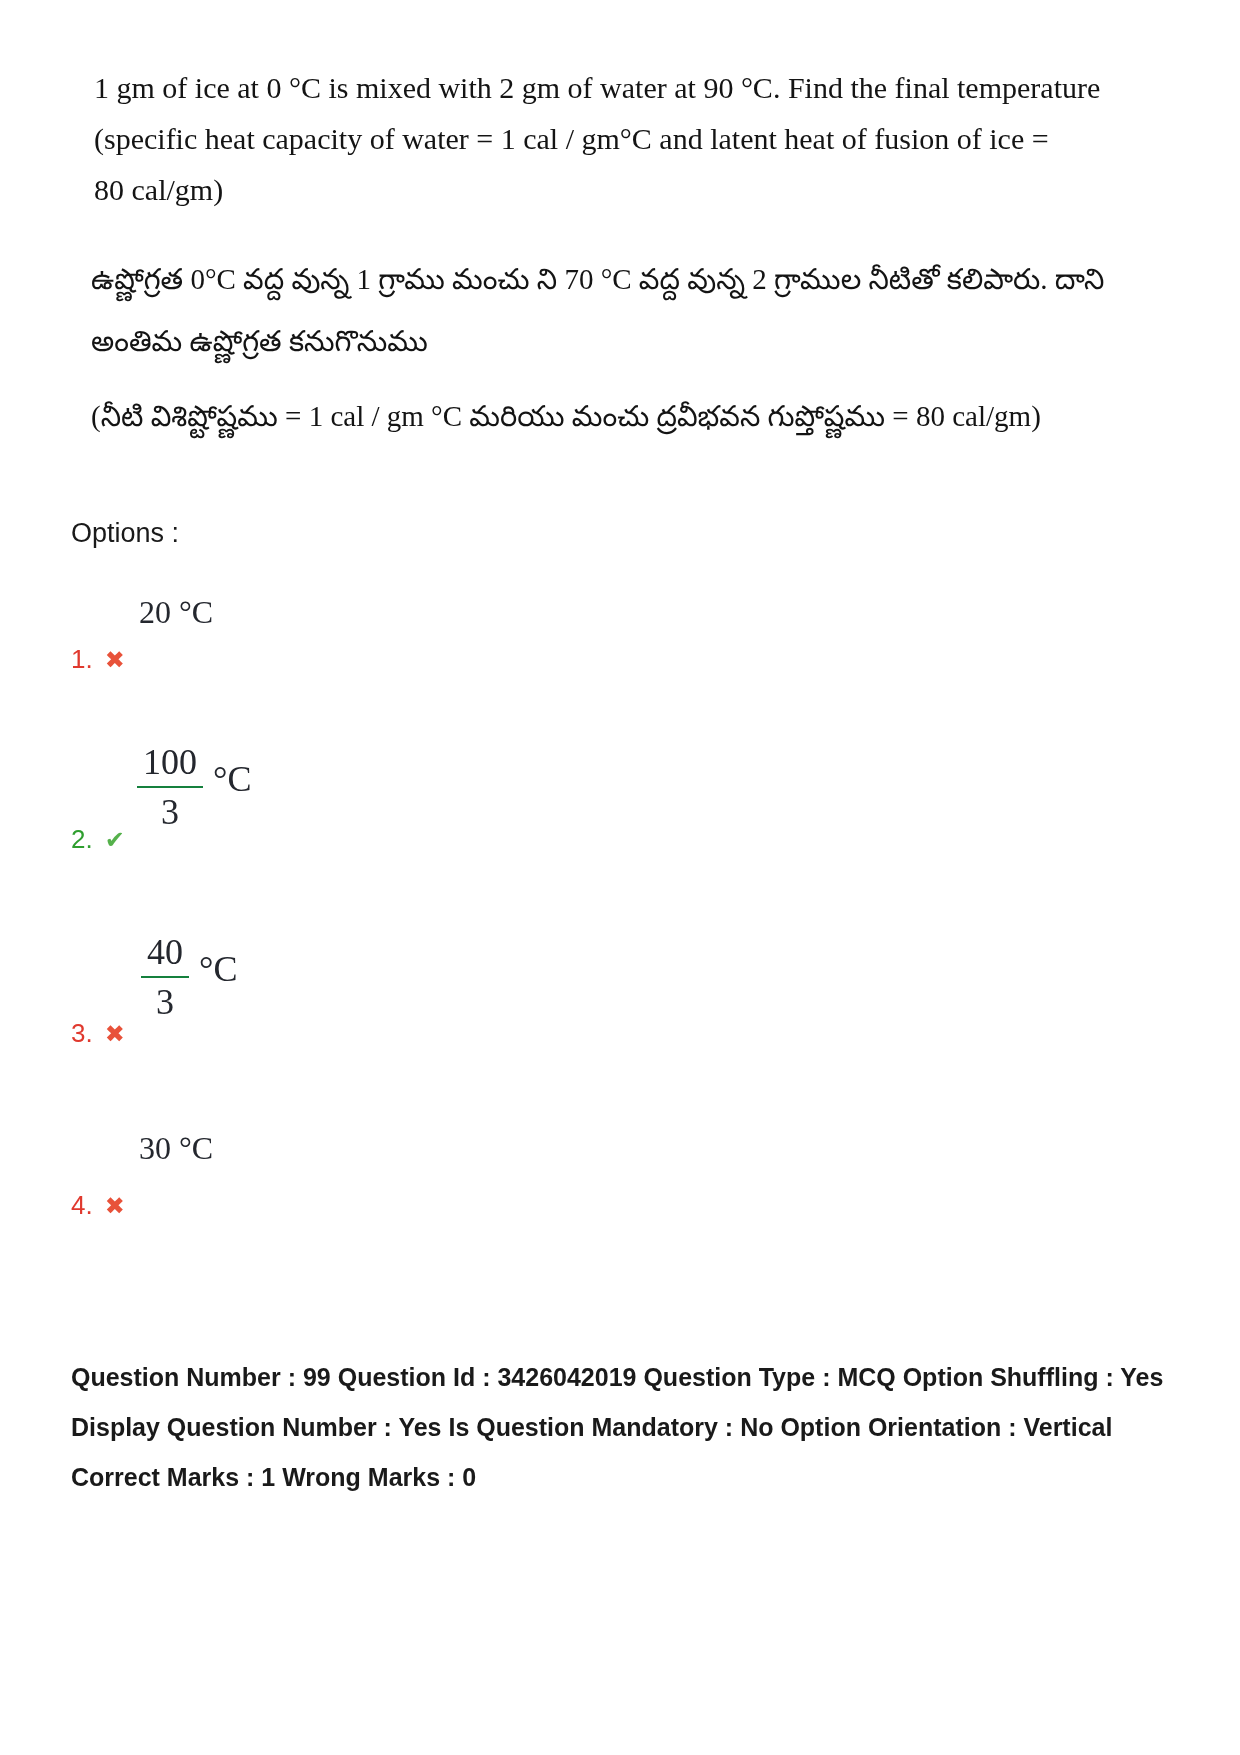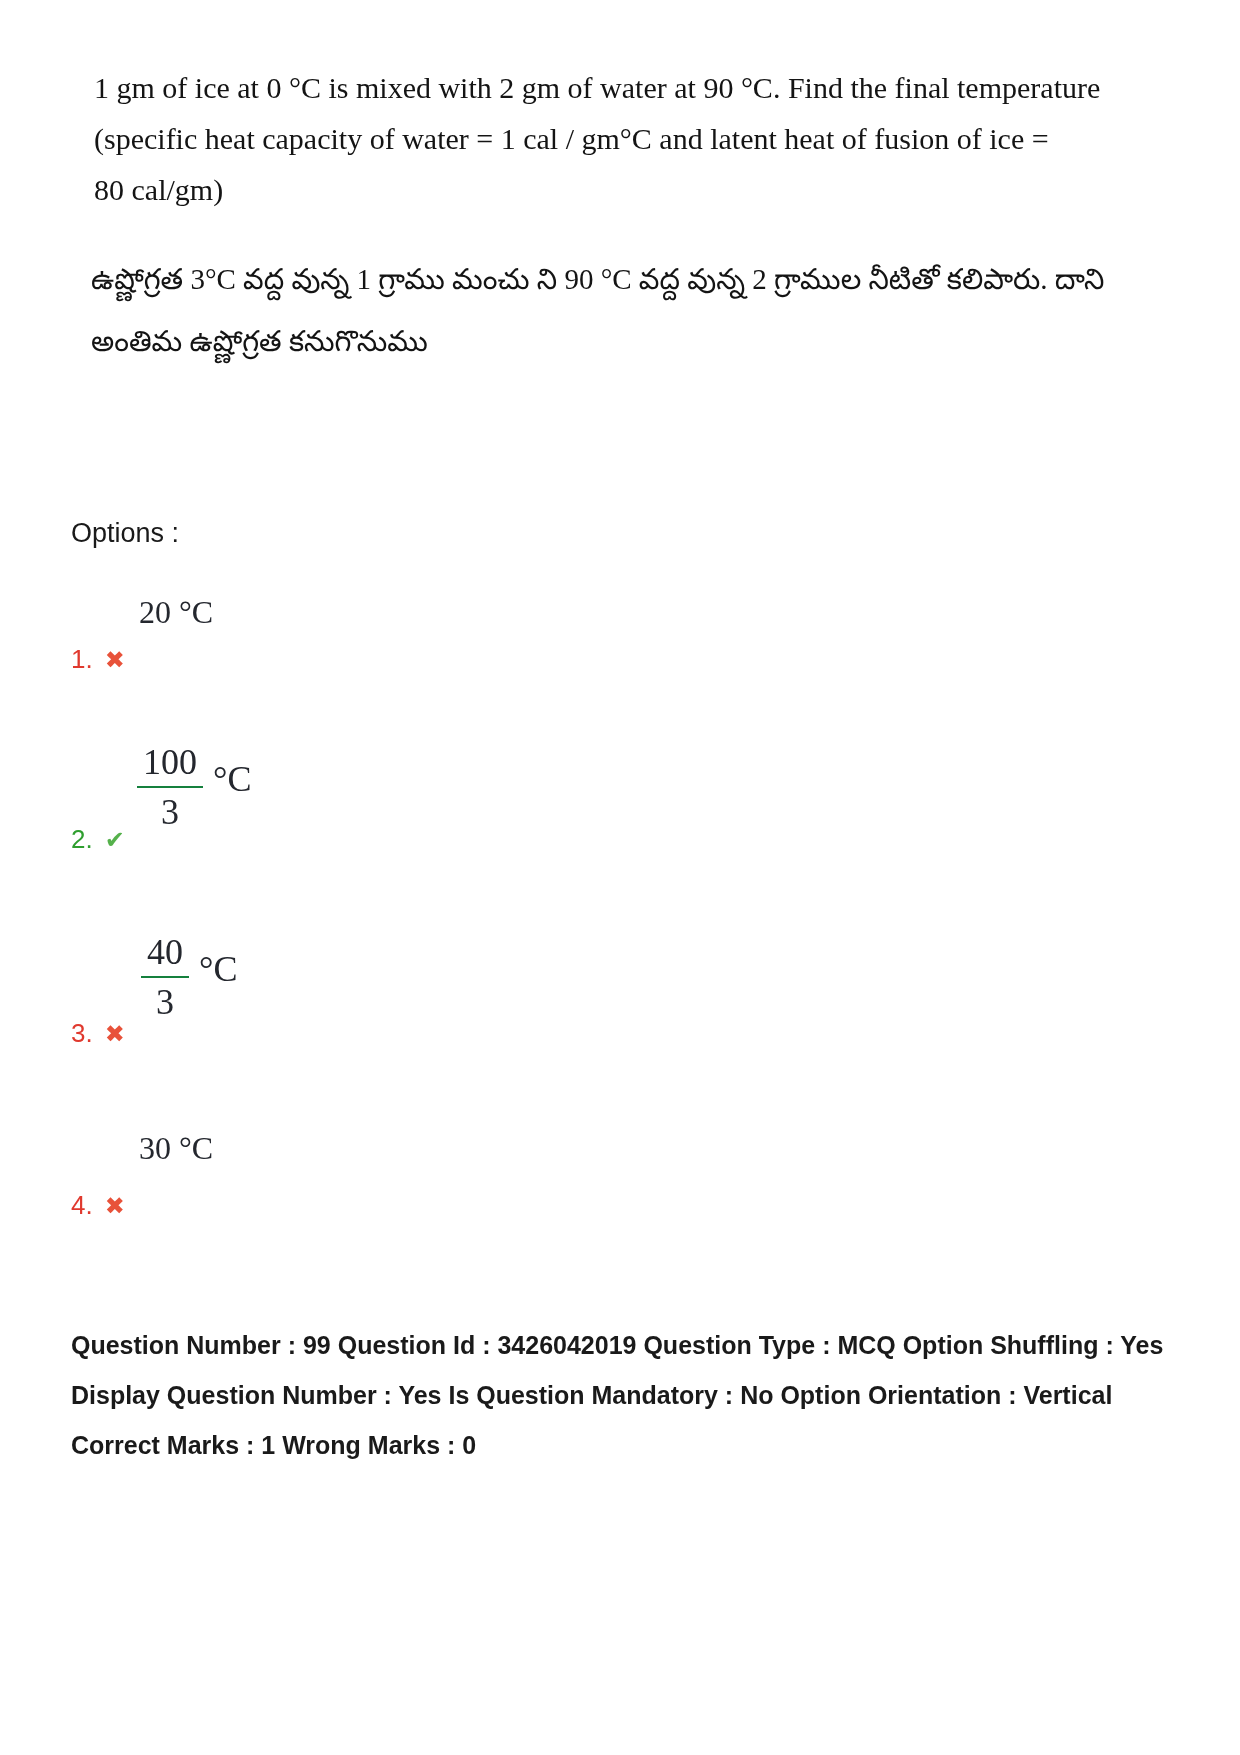--- a/index.html
+++ b/index.html
@@ -78,43 +78,44 @@
   }
   .status-wrong .num { color: var(--wrong, #e0392e); }
   .status-correct .num { color: var(--correct, #2f9e2f); }
   .mark-icon { font-size: 24px; line-height: 24px; }
   .status-wrong .mark-icon { color: var(--wrong_icon, #e8523a); }
   .status-correct .mark-icon { color: var(--correct_icon, #55b14b); }
 
   
   .metadata {
     position: absolute;
-    left: 42px; top: 1320px;
+    left: 42px; top: 1352px;
     width: 1170px;
     font-size: 25px;
     font-weight: bold;
     line-height: 50px;
     color: #1a1a1a;
   }
 </style>
 </head>
 <body>
 
 <div class="page">
 
   <div class="q-english">
     <div>1 gm of ice at 0 °C is mixed with 2 gm of water at 90 °C. Find the final temperature</div>
     <div>(specific heat capacity of water = 1 cal / gm°C and latent heat of fusion of ice =</div>
     <div>80 cal/gm)</div>
   </div>
 
   <div class="q-telugu" lang="te">
-    <div>ఉష్ణోగ్రత 3°C వద్ద వున్న 1 గ్రాము మంచు ని 90 °C వద్ద వున్న 2 గ్రాముల నీటితో కలిపారు. దాని</div>
+    <div>ఉష్ణోగ్రత 0°C వద్ద వున్న 1 గ్రాము మంచు ని 70 °C వద్ద వున్న 2 గ్రాముల నీటితో కలిపారు. దాని</div>
     <div>అంతిమ ఉష్ణోగ్రత కనుగొనుము</div>
   </div>
+  <div class="q-telugu-formula" lang="te">(నీటి విశిష్టోష్ణము = 1 cal / gm °C మరియు మంచు ద్రవీభవన గుప్తోష్ణము = 80 cal/gm)</div>
 
   <div class="options-label">Options :</div>
 
   <div class="option status-wrong">
     <div class="option-value plain-value" style="left:68px; top:594px;">
       <span>20</span><span class="unit">°C</span>
     </div>
     <div class="option-numrow" style="left:0; top:644px;">
       <span class="num">1.</span>
       <span class="mark-icon">✖</span>

